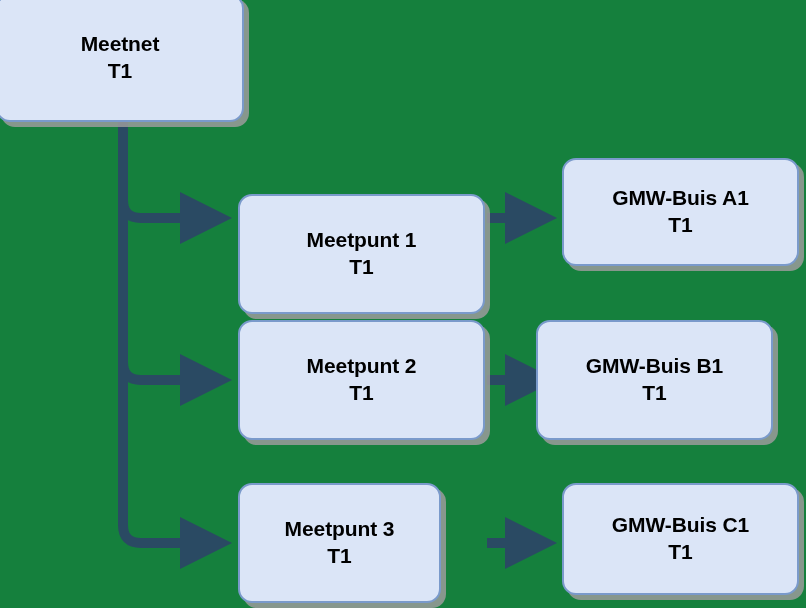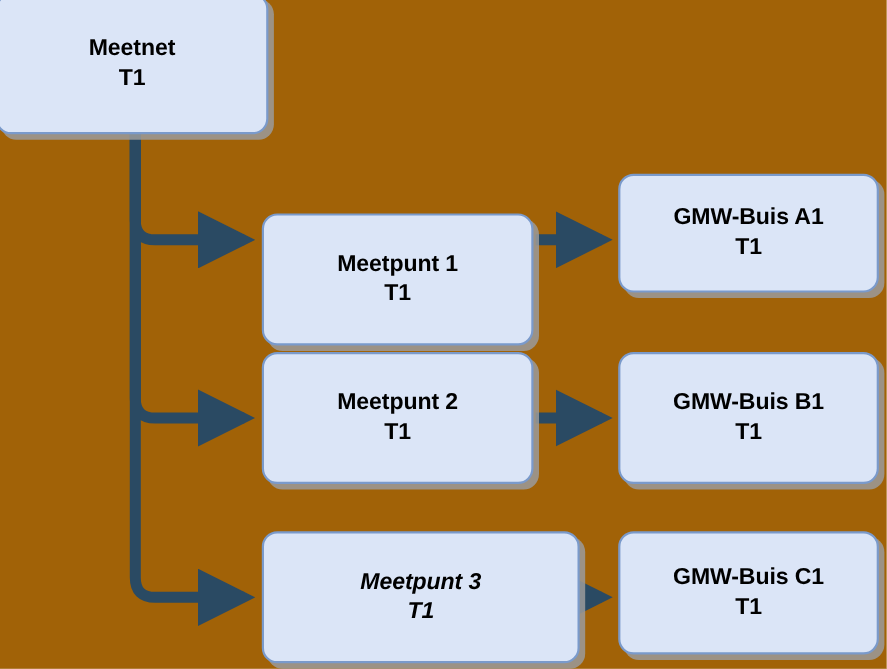--- a/index.html
+++ b/index.html
@@ -10,21 +10,21 @@
   body {
     width: 806px;
     height: 608px;
     overflow: hidden;
     font-family: "Liberation Sans", sans-serif;
   }
   #diagram {
     position: relative;
     width: 806px;
     height: 608px;
-    background: #a16207;
+    background: #15803d;
   }
   svg.connectors {
     position: absolute;
     left: 0;
     top: 0;
     width: 806px;
     height: 608px;
     overflow: visible;
   }
   .node {
@@ -47,23 +47,23 @@
     z-index: 3;
   }
   .node .line1, .node .line2 {
     display: block;
     white-space: nowrap;
   }
   
   #node-meetnet     { left: -4px;  top: -6px;  width: 248px; height: 128px; }
   #node-meetpunt-1  { left: 238px; top: 158px; width: 247px; height: 120px; margin-top: 36px; }
   #node-meetpunt-2  { left: 238px; top: 320px; width: 247px; height: 120px; }
-  #node-meetpunt-3  { left: 238px; top: 483px; width: 289px; height: 120px; font-style: italic; }
+  #node-meetpunt-3  { left: 238px; top: 483px; width: 203px; height: 120px; }
   #node-gmw-a1      { left: 562px; top: 158px; width: 237px; height: 108px; }
-  #node-gmw-b1      { left: 562px; top: 320px; width: 237px; height: 120px; }
+  #node-gmw-b1      { left: 536px; top: 320px; width: 237px; height: 120px; }
   #node-gmw-c1      { left: 562px; top: 483px; width: 237px; height: 112px; }
 </style>
 </head>
 <body>
 
 <div id="diagram">
 
   <svg class="connectors" viewBox="0 0 806 608" xmlns="http://www.w3.org/2000/svg">
     <defs>
       <marker id="arrowhead" markerWidth="5.2" markerHeight="5.2" refX="4.2" refY="2.6" orient="auto" markerUnits="strokeWidth">

